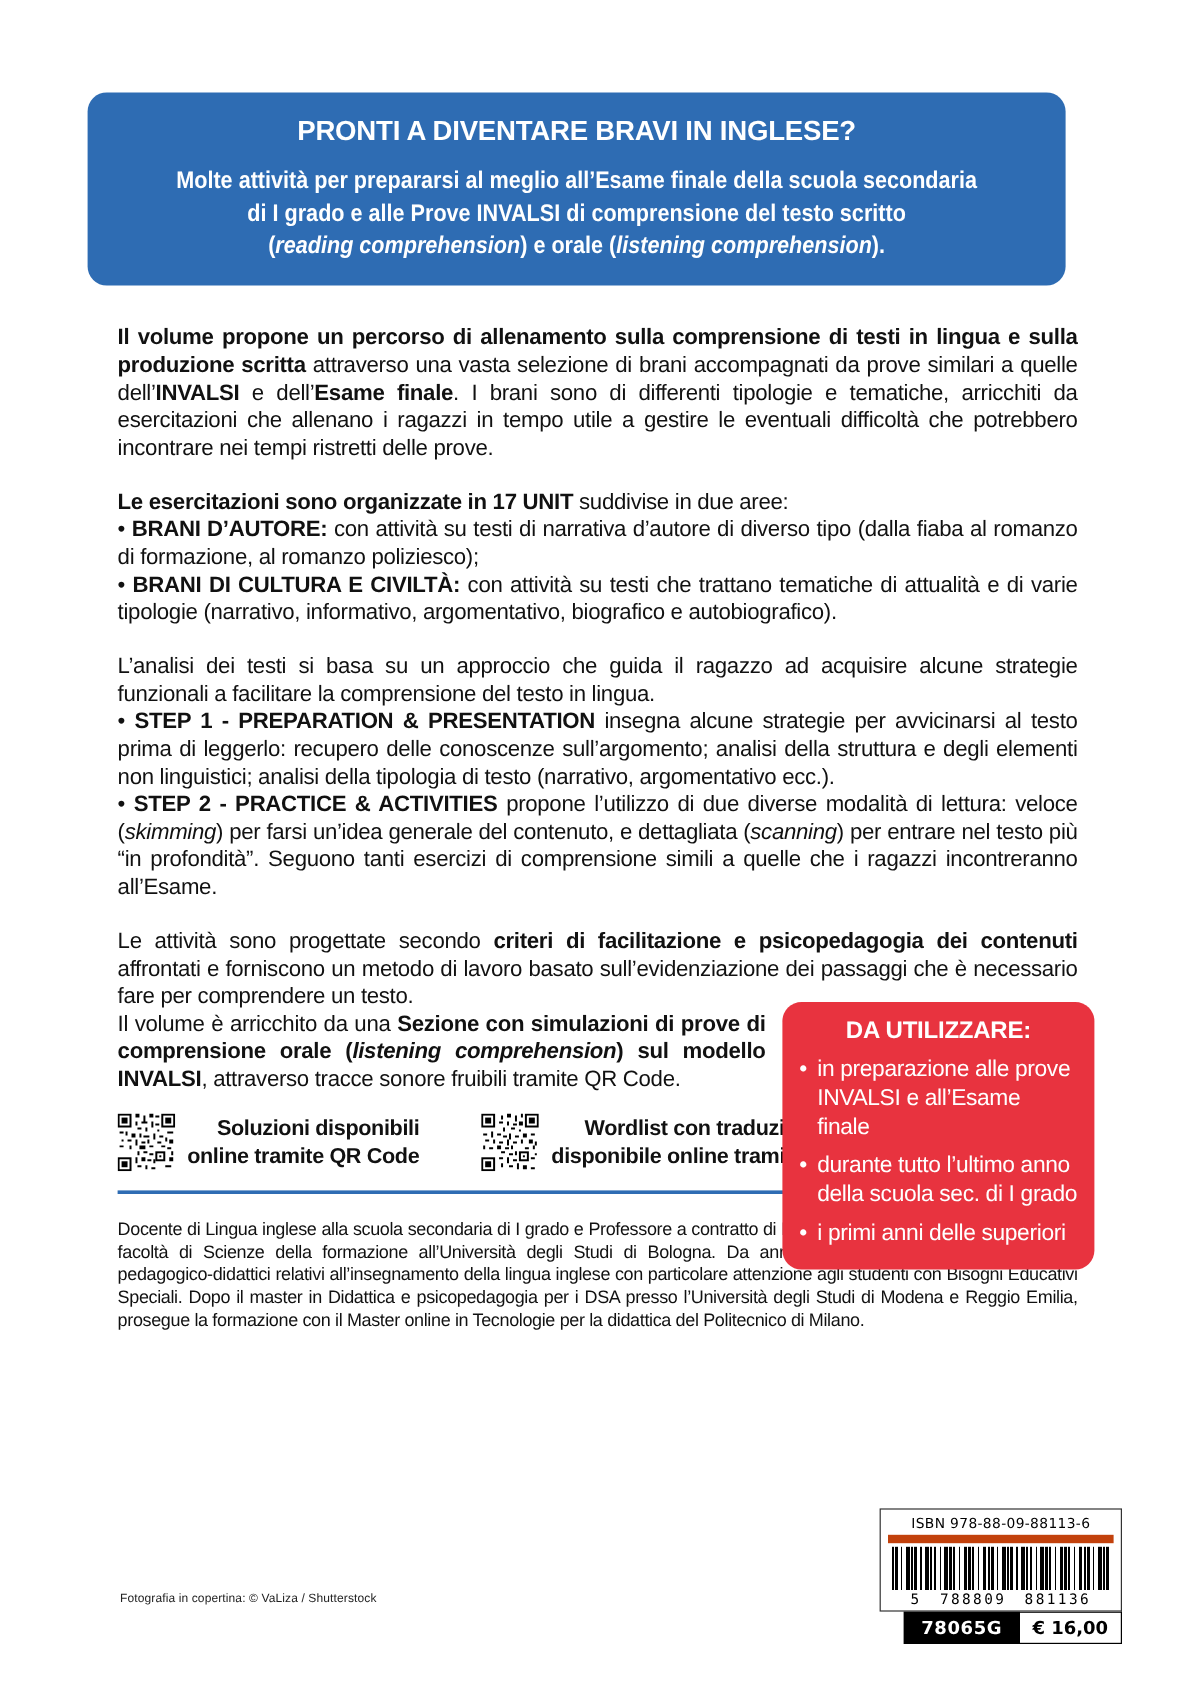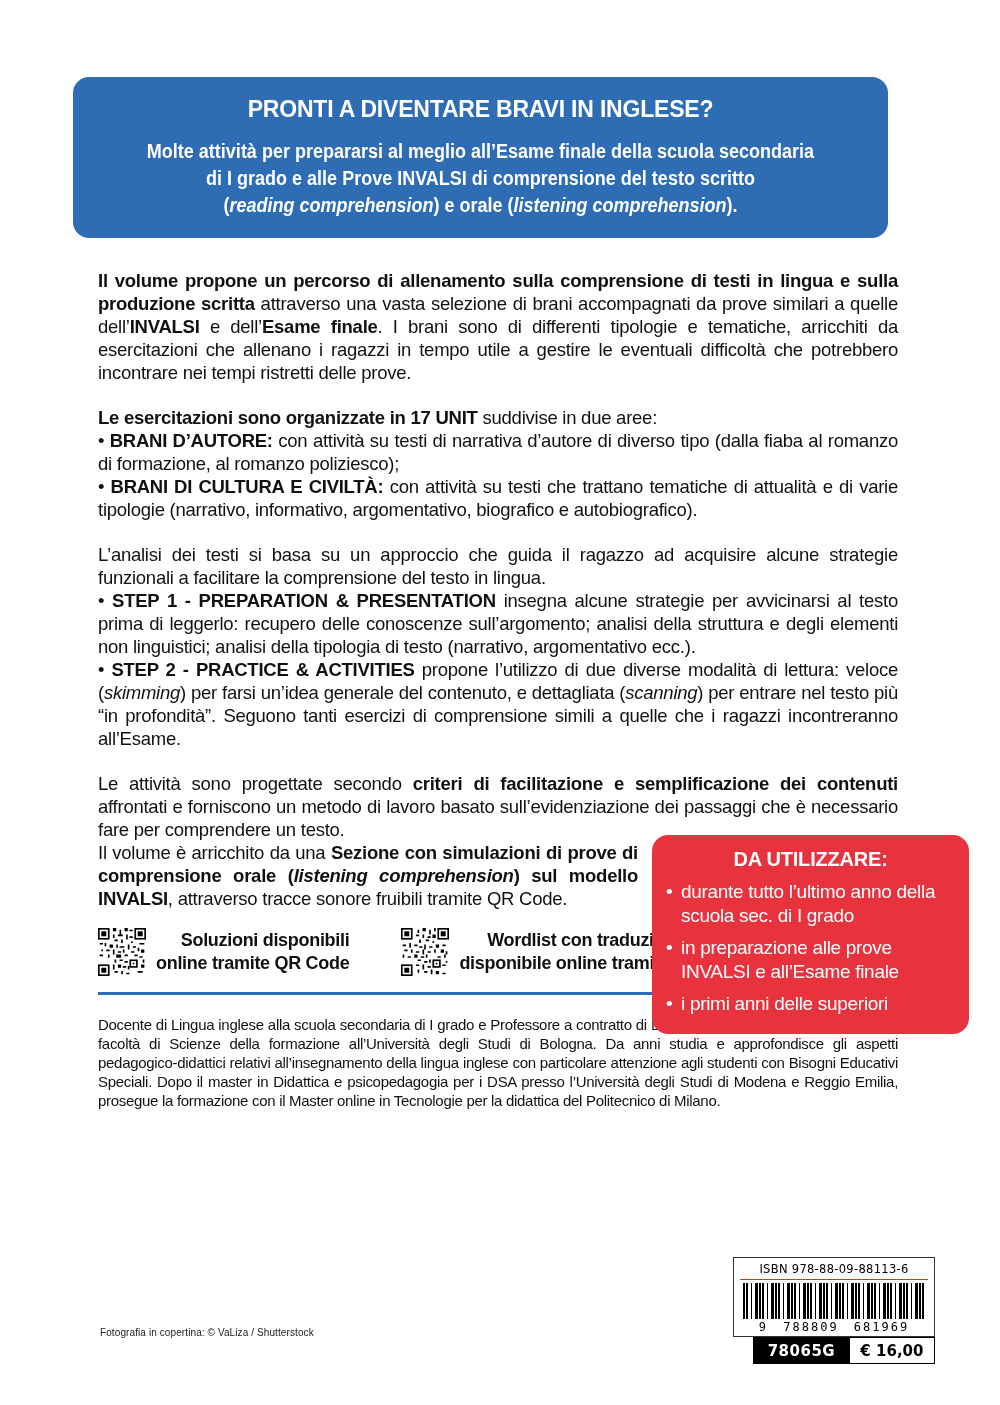--- a/index.html
+++ b/index.html
@@ -19,21 +19,21 @@
            letter-spacing:-0.25px;text-align:justify;}
   .para{margin:0 0 22px;}
   .para:last-child{margin-bottom:0;}
   .b{font-weight:bold;}
   .i{font-style:italic;}
 
   
   .region{position:relative;}
   .narrow{width:540px;}
   .gap-top{margin-top:10px;}
-  .aside{position:absolute;left:554px;top:63px;width:317px;background:#e8333f;border-radius:16px;
+  .aside{position:absolute;left:554px;top:63px;width:260px;background:#e8333f;border-radius:16px;
          color:#fff;padding:13px 14px 10px;box-sizing:border-box;text-align:left;}
   .aside-title{text-align:center;font-weight:bold;font-size:20px;margin-bottom:9px;letter-spacing:-0.2px;}
   .aside ul{margin:0;padding:0;}
   .aside li{list-style:none;position:relative;padding-left:15px;font-size:19px;line-height:24px;
             margin-bottom:8px;letter-spacing:-0.3px;text-align:left;}
   .aside li::before{content:"•";position:absolute;left:0;}
 
   
   .qr-row{display:flex;gap:52px;margin-top:18px;align-items:center;text-align:right;}
   .qr-item{display:flex;gap:10px;align-items:center;}
@@ -43,21 +43,21 @@
   .divider{height:3px;background:#2e6cb3;margin-top:16px;}
 
   .author-name{font-weight:bold;font-size:19px;margin-top:13px;text-align:left;letter-spacing:-0.2px;}
   .author-bio{font-size:15px;line-height:19px;margin-top:20px;text-align:justify;letter-spacing:-0.3px;}
 
   
   .credit{position:absolute;left:100px;top:1327px;font-size:10px;color:#222;letter-spacing:0.1px;}
   .barcode{position:absolute;left:733px;top:1257px;width:202px;font-family:"DejaVu Sans",sans-serif;}
   .bc-main{border:1px solid #333;background:#fff;padding:4px 6px 2px;box-sizing:border-box;}
   .bc-isbn{font-size:11.5px;text-align:center;letter-spacing:0.3px;padding-bottom:3px;
-           border-bottom:1px solid #c2410c;margin-bottom:3px;color:#000;}
+           border-bottom:7px solid #c2410c;margin-bottom:3px;color:#000;}
   .bc-bars{height:36px;margin:0 3px;
     background:repeating-linear-gradient(90deg,#000 0 2px,#fff 2px 3px,#000 3px 5px,#fff 5px 8px,#000 8px 9px,#fff 9px 12px,#000 12px 15px,#fff 15px 16px);}
   .bc-digits{font-family:"DejaVu Sans Mono",monospace;font-size:12px;text-align:center;color:#000;
              letter-spacing:2px;word-spacing:6px;margin-top:1px;}
   .bc-bottom{display:flex;height:27px;margin-left:20px;}
   .bc-code{flex:1.15;background:#000;color:#fff;font-weight:bold;font-size:15px;display:flex;
            align-items:center;justify-content:center;letter-spacing:0.5px;}
   .bc-price{flex:1;background:#fff;color:#000;border:1px solid #000;border-left:none;font-weight:bold;
             font-size:15px;display:flex;align-items:center;justify-content:center;box-sizing:border-box;}
 </style>
@@ -85,28 +85,28 @@
       <div><span>• </span><span class="b">BRANI DI CULTURA E CIVILTÀ:</span><span> con attività su testi che trattano tematiche di attualità e di varie tipologie (narrativo, informativo, argomentativo, biografico e autobiografico).</span></div>
     </div>
 
     <div class="para">
       <div><span>L’analisi dei testi si basa su un approccio che guida il ragazzo ad acquisire alcune strategie funzionali a facilitare la comprensione del testo in lingua.</span></div>
       <div><span>• </span><span class="b">STEP 1 - PREPARATION &amp; PRESENTATION</span><span> insegna alcune strategie per avvicinarsi al testo prima di leggerlo: recupero delle conoscenze sull’argomento; analisi della struttura e degli elementi non linguistici; analisi della tipologia di testo (narrativo, argomentativo ecc.).</span></div>
       <div><span>• </span><span class="b">STEP 2 - PRACTICE &amp; ACTIVITIES</span><span> propone l’utilizzo di due diverse modalità di lettura: veloce (</span><span class="i">skimming</span><span>) per farsi un’idea generale del contenuto, e dettagliata (</span><span class="i">scanning</span><span>) per entrare nel testo più “in profondità”. Seguono tanti esercizi di comprensione simili a quelle che i ragazzi incontreranno all’Esame.</span></div>
     </div>
 
     <div class="region">
-      <p class="para" style="margin-bottom:0"><span>Le attività sono progettate secondo </span><span class="b">criteri di facilitazione e semplificazione dei contenuti</span><span> affrontati e forniscono un metodo di lavoro basato sull’evidenziazione dei passaggi che è necessario fare per comprendere un testo.</span></p>
+      <p class="para" style="margin-bottom:0"><span>Le attività sono progettate secondo </span><span class="b">criteri di facilitazione e psicopedagogia dei contenuti</span><span> affrontati e forniscono un metodo di lavoro basato sull’evidenziazione dei passaggi che è necessario fare per comprendere un testo.</span></p>
       <p class="para narrow" style="margin-bottom:0"><span>Il volume è arricchito da una </span><span class="b">Sezione con simulazioni di prove di comprensione orale (</span><span class="b i">listening comprehension</span><span class="b">) sul modello INVALSI</span><span>, attraverso tracce sonore fruibili tramite QR Code.</span></p>
 
       <div class="aside">
         <div class="aside-title">DA UTILIZZARE:</div>
         <ul>
+          <li>in preparazione alle prove INVALSI e all’Esame finale</li>
           <li>durante tutto l’ultimo anno della scuola sec. di I grado</li>
-          <li>in preparazione alle prove INVALSI e all’Esame finale</li>
           <li>i primi anni delle superiori</li>
         </ul>
       </div>
     </div>
 
     <div class="qr-row">
       <div class="qr-item">
         <svg class="qr-icon" viewBox="0 0 29 29" aria-hidden="true">
           <rect width="29" height="29" fill="#fff"></rect>
           <g fill="#000">
@@ -164,21 +164,21 @@
 
     <div class="author-bio">Docente di Lingua inglese alla scuola secondaria di I grado e Professore a contratto di Laboratorio di Lingua inglese presso la facoltà di Scienze della formazione all’Università degli Studi di Bologna. Da anni studia e approfondisce gli aspetti pedagogico-didattici relativi all’insegnamento della lingua inglese con particolare attenzione agli studenti con Bisogni Educativi Speciali. Dopo il master in Didattica e psicopedagogia per i DSA presso l’Università degli Studi di Modena e Reggio Emilia, prosegue la formazione con il Master online in Tecnologie per la didattica del Politecnico di Milano.</div>
   </div>
 
   <div class="credit">Fotografia in copertina: © VaLiza / Shutterstock</div>
 
   <div class="barcode">
     <div class="bc-main">
       <div class="bc-isbn">ISBN 978-88-09-88113-6</div>
       <div class="bc-bars"></div>
-      <div class="bc-digits">9 788809 681969</div>
+      <div class="bc-digits">5 788809 881136</div>
     </div>
     <div class="bc-bottom">
       <div class="bc-code">78065G</div>
       <div class="bc-price">€ 16,00</div>
     </div>
   </div>
 
 </div>
 
 </body></html>

